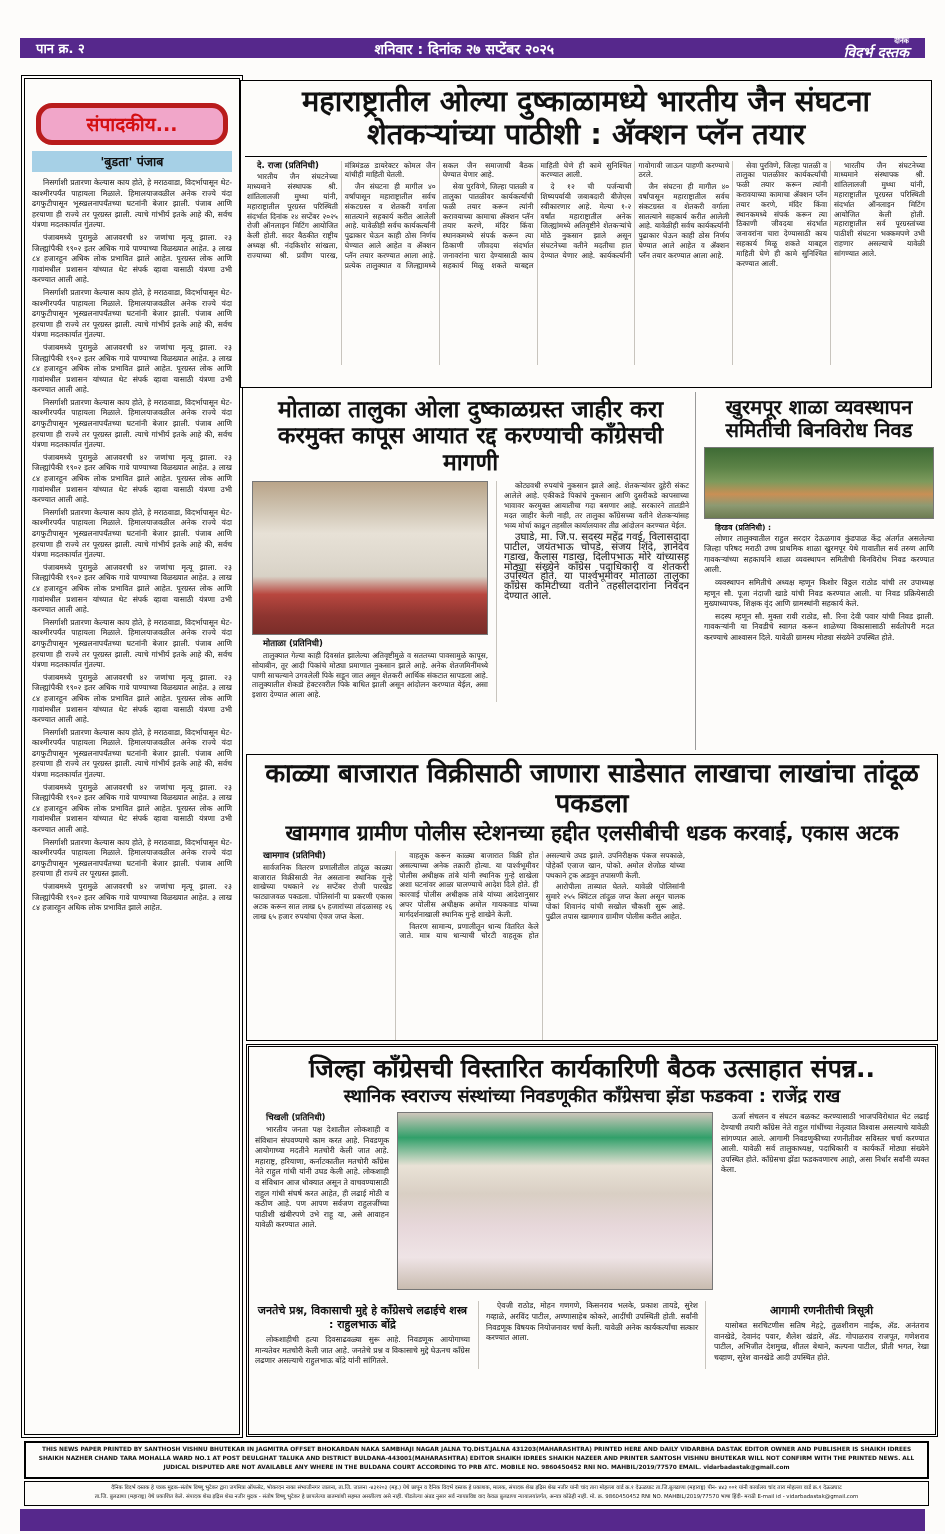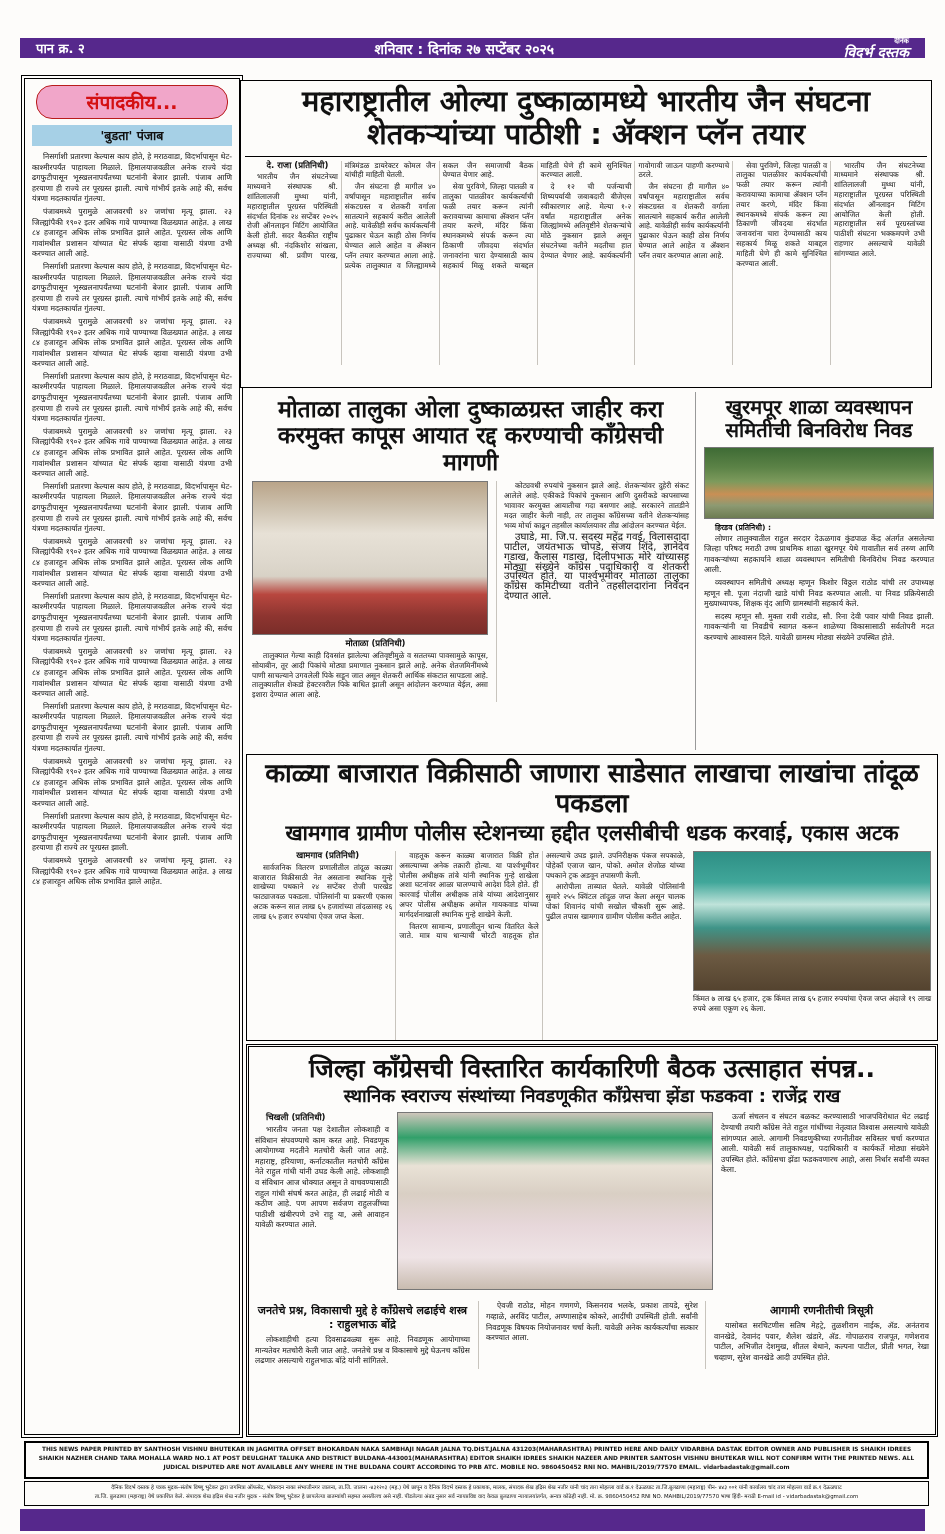--- a/index.html
+++ b/index.html
@@ -10,32 +10,32 @@
   .mast{position:absolute;left:20px;top:38px;width:905px;height:20px;background:#56288c;
         color:#fff;display:flex;align-items:center;justify-content:space-between;padding:0 16px;}
   .mast .pg{font-size:13px;font-weight:700;}
   .mast .dt{font-size:14px;font-weight:700;}
   .brand{display:flex;flex-direction:column;align-items:flex-end;line-height:1;}
   .brand .sm{font-size:7px;font-weight:700;}
   .brand .lg{font-size:14px;font-weight:700;font-style:italic;}
   
   .edit{position:absolute;left:24px;top:78px;width:216px;height:1357px;border:1px solid #000;
         box-shadow:0 0 0 2px #fdfcfa,0 0 0 3px #000;padding:6px 7px;overflow:hidden;background:#fdfcfa;}
-  .pill{background:#f1a6c9;border:1px solid #b91c1c;border-radius:16px;color:#d40f12;
-        font-weight:700;font-size:19px;text-align:center;padding:3px 0;margin:0 4px 6px;}
+  .pill{background:#f1a6c9;border:5px solid #b91c1c;border-radius:16px;color:#d40f12;
+        font-weight:700;font-size:19px;text-align:center;padding:3px 0;margin:18px 4px 6px;}
   .bluebar{background:#a6d0e6;font-weight:700;font-size:12.5px;text-align:center;padding:2px 0;margin:0 0 6px;}
   .btxt{font-size:7.6px;line-height:10.6px;text-align:justify;}
   .btxt p{margin:0 0 2px;text-indent:11px;}
   
   .abox{position:absolute;background:#fdfcfa;border:1px solid #000;overflow:hidden;}
   .hl{font-weight:700;text-align:center;line-height:1.15;padding:4px 6px 2px;}
   .cols{font-size:7.4px;line-height:9.8px;text-align:justify;padding:4px 6px;column-gap:7px;
         column-rule:1px solid #c8c4bd;}
   .cols p{margin:0 0 2px;text-indent:10px;}
-  .byline{font-weight:700;font-size:8.5px;text-align:center;margin:0 0 2px;}
+  .byline{font-weight:700;font-size:8.5px;margin:0 0 2px;}
   .photo{width:100%;border:1px solid #777;}
   .row{display:flex;gap:8px;}
   .bold-sub{font-weight:700;font-size:11px;text-align:center;line-height:1.25;margin:3px 0;}
   
   .engbox{position:absolute;left:24px;top:1441px;width:905px;height:38px;border:2px solid #000;
           font-size:5.8px;font-weight:700;line-height:1.55;text-align:center;padding:2px 10px;overflow:hidden;}
   .marbox{position:absolute;left:24px;top:1481px;width:905px;height:25px;border:1px solid #000;
           font-size:5.4px;line-height:1.6;text-align:center;padding:1px 6px;overflow:hidden;}
   .pfoot{position:absolute;left:20px;top:1509px;width:905px;height:22px;background:#56288c;}
   
@@ -122,21 +122,21 @@
       <div class="btxt" style="margin-top:4px;">
         <p style="margin:0;"><b>हिरडव (प्रतिनिधी) :</b></p>
         <span><p>लोणार तालुक्यातील राहुल सरदार देऊळगाव कुंडपाळ केंद्र अंतर्गत असलेल्या जिल्हा परिषद मराठी उच्च प्राथमिक शाळा खुरमपूर येथे गावातील सर्व तरुण आणि गावकऱ्यांच्या सहकार्याने शाळा व्यवस्थापन समितीची बिनविरोध निवड करण्यात आली.</p><p>व्यवस्थापन समितीचे अध्यक्ष म्हणून किशोर विठ्ठल राठोड यांची तर उपाध्यक्ष म्हणून सौ. पूजा नंदाजी खाडे यांची निवड करण्यात आली. या निवड प्रक्रियेसाठी मुख्याध्यापक, शिक्षक वृंद आणि ग्रामस्थांनी सहकार्य केले.</p><p>सदस्य म्हणून सौ. मुक्ता रावी राठोड, सौ. रिना देवी पवार यांची निवड झाली. गावकऱ्यांनी या निवडीचे स्वागत करून शाळेच्या विकासासाठी सर्वतोपरी मदत करण्याचे आश्वासन दिले. यावेळी ग्रामस्थ मोठ्या संख्येने उपस्थित होते.</p></span>
       </div>
     </div>
   </div>
 
   <div class="abox" style="left:246px;top:754px;width:692px;height:287px;">
     <div class="hl" style="font-size:26px;">काळ्या बाजारात विक्रीसाठी जाणारा साडेसात लाखाचा लाखांचा तांदूळ पकडला</div>
     <div class="hl" style="font-size:21px;padding-top:0;">खामगाव ग्रामीण पोलीस स्टेशनच्या हद्दीत एलसीबीची धडक करवाई, एकास अटक</div>
-    <div class="row" style="padding:4px 6px;">
+    <div class="row" style="padding:4px 6px;flex-direction:column;">
       <div class="cols" style="column-count:3;padding:0;width:432px;flex:none;height:200px;">
         <p class="byline">खामगाव (प्रतिनिधी)</p>
         <span><p>सार्वजनिक वितरण प्रणालीतील तांदूळ काळ्या बाजारात विक्रीसाठी नेत असताना स्थानिक गुन्हे शाखेच्या पथकाने २४ सप्टेंबर रोजी पारखेड फाट्याजवळ पकडला. पोलिसांनी या प्रकरणी एकास अटक करून सात लाख ६५ हजारांच्या तांदळासह २६ लाख ६५ हजार रुपयांचा ऐवज जप्त केला.</p><p>वाहतूक करून काळ्या बाजारात विक्री होत असल्याच्या अनेक तक्रारी होत्या. या पार्श्वभूमीवर पोलीस अधीक्षक तांबे यांनी स्थानिक गुन्हे शाखेला अशा घटनांवर आळा घालण्याचे आदेश दिले होते. ही कारवाई पोलीस अधीक्षक तांबे यांच्या आदेशानुसार अपर पोलीस अधीक्षक अमोल गायकवाड यांच्या मार्गदर्शनाखाली स्थानिक गुन्हे शाखेने केली.</p><p>वितरण सामान्य, प्रणालीतून धान्य वितरित केले जाते. मात्र याच धान्याची चोरटी वाहतूक होत असल्याचे उघड झाले. उपनिरीक्षक पंकज सपकाळे, पोहेकॉ एजाज खान, पोको. अमोल शेजोळ यांच्या पथकाने ट्रक अडवून तपासणी केली.</p><p>आरोपीला ताब्यात घेतले. यावेळी पोलिसांनी सुमारे २५५ क्विंटल तांदुळ जप्त केला असून चालक पोकां शिवानंद यांची सखोल चौकशी सुरू आहे. पुढील तपास खामगाव ग्रामीण पोलीस करीत आहेत.</p></span>
       </div>
       <div style="flex:1;">
         <div class="photo ph-truck"></div>
         <div class="btxt" style="margin-top:3px;font-size:7.4px;line-height:9.8px;">
           <p style="text-indent:0;">किंमत ७ लाख ६५ हजार, ट्रक किंमत लाख ६५ हजार रुपयांचा ऐवज जप्त अंदाजे १९ लाख रुपये असा एकूण २६ केला.</p>
         </div>
       </div>

